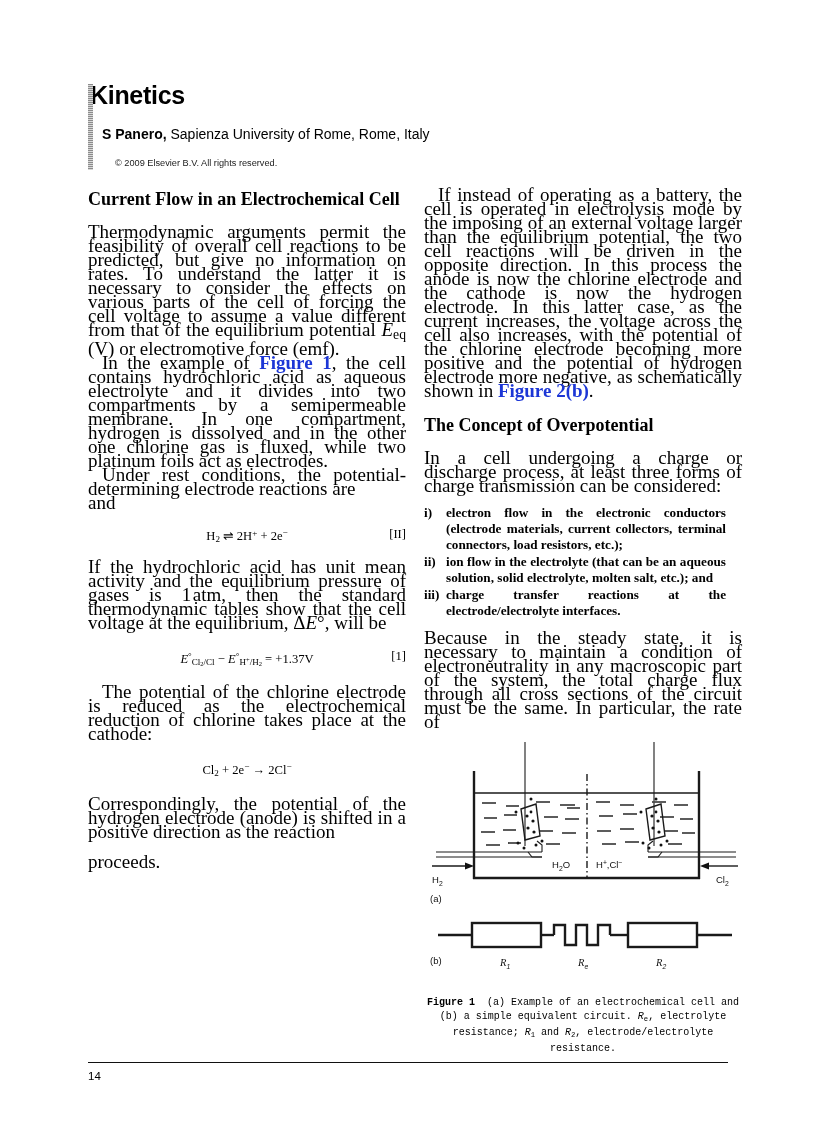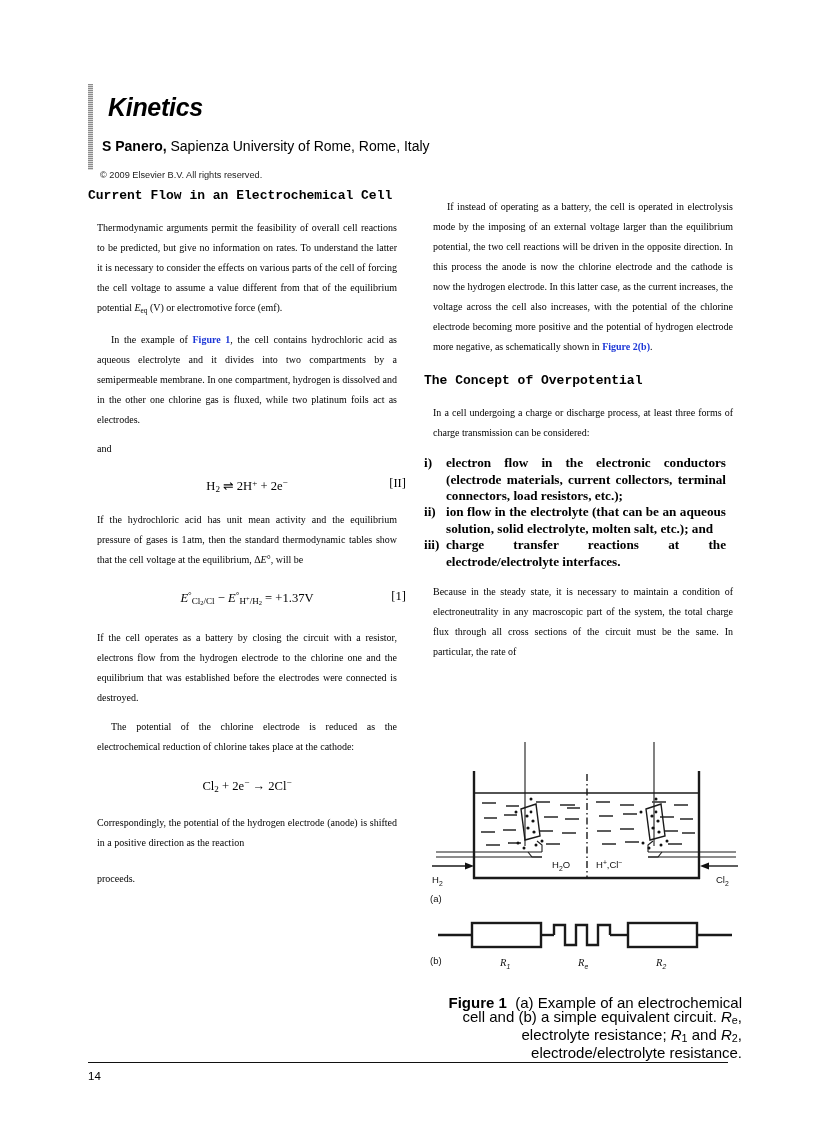--- a/index.html
+++ b/index.html
@@ -15,45 +15,45 @@
 
   
   .header { position:absolute; left:88px; top:82px; width:640px; }
   .rule-bar {
     position:absolute; left:0px; top:2px; width:5px; height:86px;
     background: repeating-linear-gradient(to bottom,#8c8c8c 0px,#8c8c8c 1px,#d8d8d8 1px,#d8d8d8 2px);
   }
   .art-title {
     font-family:"Liberation Sans", sans-serif;
     font-weight:bold; font-size:25px; letter-spacing:-0.3px;
-    margin:12px; padding-left:8px; line-height:1.05;font-style:italic;
+    margin:0; padding-left:2px; line-height:1.05;
   }
   .byline {
     font-family:"Liberation Sans", sans-serif;
     font-size:14px; padding-left:14px; margin-top:18px; line-height:1.2;
   }
   .byline b { font-weight:bold; }
   .copyright {
     font-family:"Liberation Sans", sans-serif;
-    font-size:9.2px; padding-left:12px; margin-top:15px; color:#222;
+    font-size:9.2px; padding-left:27px; margin-top:15px; color:#222;
   }
 
   
   .col { position:absolute; top:188px; width:318px; }
   .col-left  { left:88px; }
   .col-right { left:424px; }
 
   h2.sec {
-    font-family:Liberation Mono, monospace;
-    font-weight:bold; font-size:13px; margin:0 0 14px 0; line-height:1.25;
+    font-family:Liberation Serif, serif;
+    font-weight:bold; font-size:18px; margin:0 0 14px 0; line-height:1.25;
   }
   h2.sec.spaced { margin-top:26px; }
 
   p.body {
-    font-size:10px; line-height:20px; margin:9px;
+    font-size:19px; line-height:14px; margin:0;
     text-align:justify; text-justify:inter-word;
     hyphens:manual;
   }
   p.body.ind { text-indent:14px; }
   .blue { color:#1c36d6; font-weight:bold; }
 
   
   .eq {
     position:relative; font-size:12.6px; line-height:16px;
     margin:13px 0 13px 0; text-align:center;
@@ -66,22 +66,22 @@
   ol.roman { list-style:none; margin:12px 16px 0 0; padding:0;font-weight:bold; }
   ol.roman li {
     font-size:13.2px; line-height:16.4px; text-align:justify;
     padding-left:22px; text-indent:-22px; margin-bottom:0px;
   }
   ol.roman li .mk { display:inline-block; width:22px; text-indent:0; }
 
   
   .figure { position:absolute; left:424px; top:742px; width:318px; }
   .fig-caption {
-    font-family:Liberation Sans, sans-serif;
-    font-size:15px; line-height:13.6px; margin-top:10px; text-align:right;
+    font-family:Liberation Mono, monospace;
+    font-size:10px; line-height:13.6px; margin-top:10px; text-align:center;
   }
   .fig-caption b { font-weight:bold; }
 
   
   .footer-rule {
     position:absolute; left:88px; top:1062px; width:640px;
     border-top:1.6px solid #111;
   }
   .folio {
     position:absolute; left:88px; top:1070px;
@@ -104,37 +104,37 @@
   </div>
 
   <div class="col col-left">
 
     <h2 class="sec">Current Flow in an Electrochemical Cell</h2>
 
     <p class="body"><span>Thermodynamic arguments permit the feasibility of overall cell reactions to be predicted, but give no information on rates. To understand the latter it is necessary to consider the effects on various parts of the cell of forcing the cell voltage to assume a value different from that of the equilibrium potential </span><span class="ital">E</span><sub>eq</sub><span> (V) or electromotive force (emf).</span></p>
 
     <p class="body ind" style="margin-top:0;"><span>In the example of </span><span class="blue">Figure 1</span><span>, the cell contains hydrochloric acid as aqueous electrolyte and it divides into two compartments by a semipermeable membrane. In one compartment, hydrogen is dissolved and in the other one chlorine gas is fluxed, while two platinum foils act as electrodes.</span></p>
 
+    <p class="body ind">Under rest conditions, the potential-determining electrode reactions are</p>
 
 
     <p class="body">and</p>
 
     <div class="eq" style="margin-top:16px;">
       <span>H<sub>2</sub> ⇌ 2H<sup>+</sup> + 2e<sup>−</sup></span>
       <span class="tag">[II]</span>
     </div>
 
     <p class="body">If the hydrochloric acid has unit mean activity and the equilibrium pressure of gases is 1 atm, then the standard thermodynamic tables show that the cell voltage at the equilibrium, Δ<span class="ital">E</span>°, will be</p>
 
     <div class="eq" style="margin-top:18px;">
       <span><span class="ital">E</span><sup>°</sup><sub>Cl<sub>2</sub>/Cl</sub> − <span class="ital">E</span><sup>°</sup><sub>H<sup>+</sup>/H<sub>2</sub></sub> = +1.37V</span>
       <span class="tag">[1]</span>
     </div>
 
-    <p class="body" style="margin-top:16px;">If the cell operates as a battery by closing the circuit with a resistor, electrons flow from the hydrogen electrode to the chlorine one and the equilibrium that was established before the electrodes were connected is destroyed.</p>
 
     <p class="body ind">The potential of the chlorine electrode is reduced as the electrochemical reduction of chlorine takes place at the cathode:</p>
 
     <div class="eq" style="margin-top:18px;">
       <span>Cl<sub>2</sub> + 2e<sup>−</sup> → 2Cl<sup>−</sup></span>
     </div>
 
     <p class="body" style="margin-top:16px;">Correspondingly, the potential of the hydrogen electrode (anode) is shifted in a positive direction as the reaction</p>
 
 

